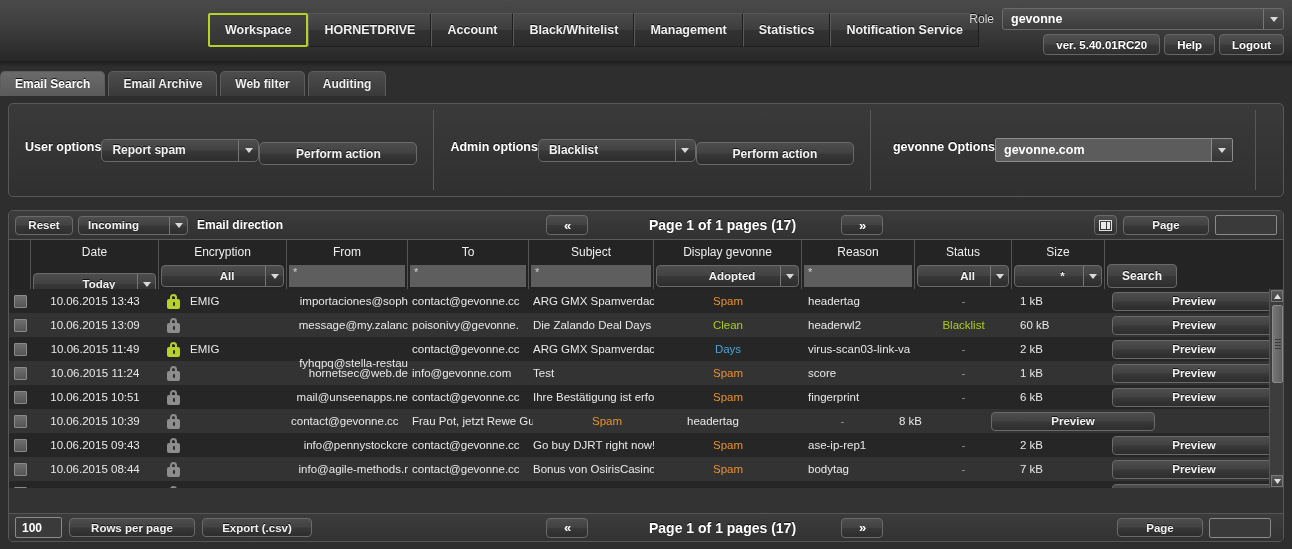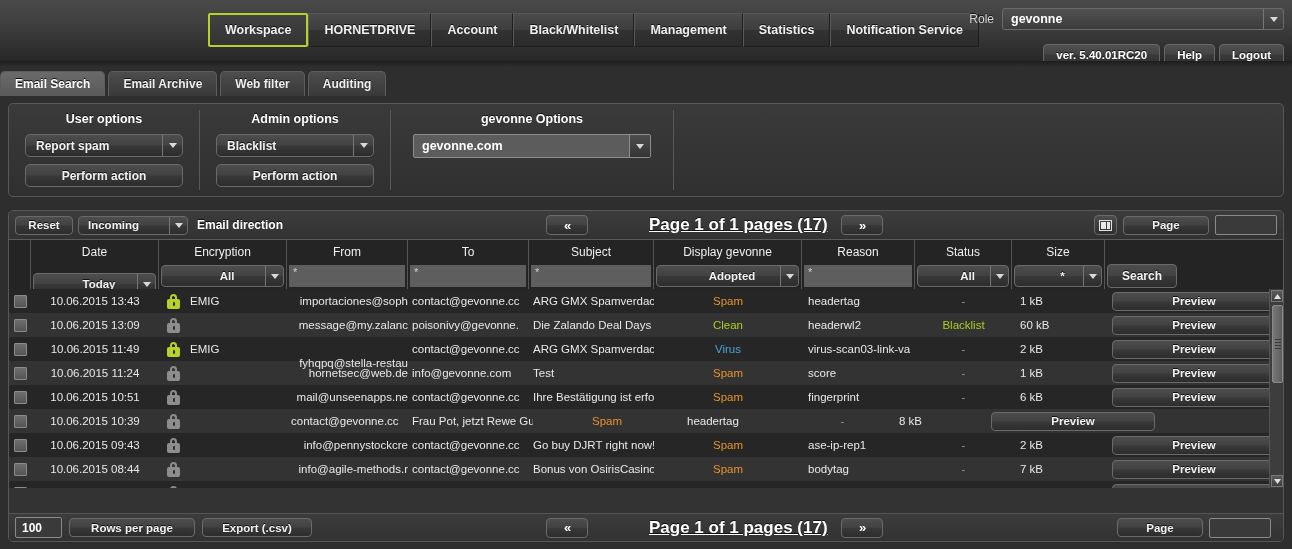--- a/index.html
+++ b/index.html
@@ -39,21 +39,21 @@
   .role-select {
     width:282px; height:22px; display:flex; align-items:center;
     background: linear-gradient(180deg,#515151,#3c3c3c);
     border:1px solid #6b6b6b; border-radius:3px; padding-left:8px;
     font-weight:bold; font-size:12.5px; color:#fff; position:relative; cursor:pointer;
   }
   .role-select .arrowbox {
     position:absolute; right:0; top:0; bottom:0; width:20px;
     border-left:1px solid #777; display:flex; align-items:center; justify-content:center;
   }
-  .hdr-btns { position:absolute; right:8px; top:44px; display:flex; gap:4px; }
+  .hdr-btns { position:absolute; right:8px; top:34px; display:flex; gap:4px; }
   .hdr-btn {
     height:21px; padding:0 12px; display:flex; align-items:center; justify-content:center;
     font-weight:bold; font-size:11.5px; color:#fff;
     background: linear-gradient(180deg,#505050 0%,#444 48%,#3a3a3a 52%,#2f2f2f 100%);
     border:1px solid #666; border-radius:4px; text-shadow:0 -1px 0 #111; cursor:pointer;
   }
 
   
   .subtabs { position:absolute; left:0; top:70px; display:flex; align-items:flex-end; height:26px; }
   .subtab {
@@ -68,21 +68,21 @@
 
   
   .panel {
     background: linear-gradient(180deg,#3a3a3a,#303030);
     border:1px solid #585858; border-radius:5px;
   }
   .options-panel {
     position:absolute; left:8px; top:103px; width:1276px; height:94px;
     display:flex; align-items:stretch; padding:6px 0;
   }
-  .optcol { padding:0 16px; display:flex; flex-direction:column; align-items:center; }
+  .optcol { padding:0 16px; display:flex; flex-direction:row; align-items:center; }
   .optcol.bordered { border-right:1px solid #585858; }
   .optcol-title {
     font-weight:bold; font-size:12.5px; color:#fff; margin:2px 0 8px;
     text-shadow:0 -1px 0 #111; white-space:nowrap;
   }
   .select-ctl {
     height:23px; display:flex; align-items:center; position:relative;
     background: linear-gradient(180deg,#4d4d4d 0%,#424242 48%,#383838 52%,#2d2d2d 100%);
     border:1px solid #6a6a6a; border-radius:5px; padding-left:10px;
     font-weight:bold; font-size:12px; color:#f2f2f2; text-shadow:0 -1px 0 #111;
@@ -136,21 +136,21 @@
     margin-left:5px; cursor:pointer;
   }
   .sm-select .arrowbox { position:absolute; right:0; top:0; bottom:0; width:18px; border-left:1px solid #777; display:flex; align-items:center; justify-content:center; }
   .bar-label { font-weight:bold; font-size:12px; color:#fff; margin-left:9px; text-shadow:0 -1px 0 #111; }
   .pager-btn {
     width:42px; height:20px; display:flex; align-items:center; justify-content:center;
     background: linear-gradient(180deg,#4d4d4d 0%,#424242 48%,#383838 52%,#2d2d2d 100%);
     border:1px solid #6a6a6a; border-radius:4px;
     font-weight:bold; font-size:13px; color:#fff; letter-spacing:-1px; cursor:pointer;
   }
-  .page-info { font-weight:bold; font-size:17px; color:#fff; text-shadow:0 -1px 0 #111; white-space:nowrap;text-decoration:underline; }
+  .page-info { font-weight:bold; font-size:14px; color:#fff; text-shadow:0 -1px 0 #111; white-space:nowrap; }
   .icon-btn {
     width:23px; height:20px; display:flex; align-items:center; justify-content:center;
     background: linear-gradient(180deg,#4d4d4d,#2d2d2d);
     border:1px solid #6a6a6a; border-radius:4px; cursor:pointer;
   }
   .page-input {
     width:62px; height:20px; background:#3a3a3a; border:1px solid #8a8a8a; border-radius:2px;
   }
   .num-input {
     width:47px; height:21px; background:#3a3a3a; border:1px solid #8a8a8a; border-radius:2px;
@@ -465,21 +465,21 @@
             <span class="lock" style="color: rgb(182, 210, 42);">
               <span class="shackle"></span>
               <span class="body"></span>
               <span class="keyhole"></span>
             </span>
             <span style="margin-left: 10px;">EMIG</span>
           </div>
           <div class="td r" style="width: 121px; margin-top: 28px;">fyhqpq@stella-restau</div>
           <div class="td " style="width: 121px; padding-left: 4px;">contact@gevonne.cc</div>
           <div class="td " style="width: 125px; padding-left: 4px;">ARG GMX Spamverdach</div>
-          <div class="td c" style="width: 148px; color: rgb(75, 163, 216);">Virus</div>
+          <div class="td c" style="width: 148px; color: rgb(75, 163, 216);">Days</div>
           <div class="td " style="width: 113px; padding-left: 6px;">virus-scan03-link-va</div>
           <div class="td c" style="width: 97px; color: rgb(154, 154, 154);">-</div>
           <div class="td " style="width: 93px; padding-left: 8px;">2 kB</div>
           <div class="td c" style="width: 178px;">
             <div class="preview-btn">Preview</div>
           </div>
         </div>
         <div class="trow even">
           <div class="td c" style="width: 22px;">
             <div class="chk"></div>

